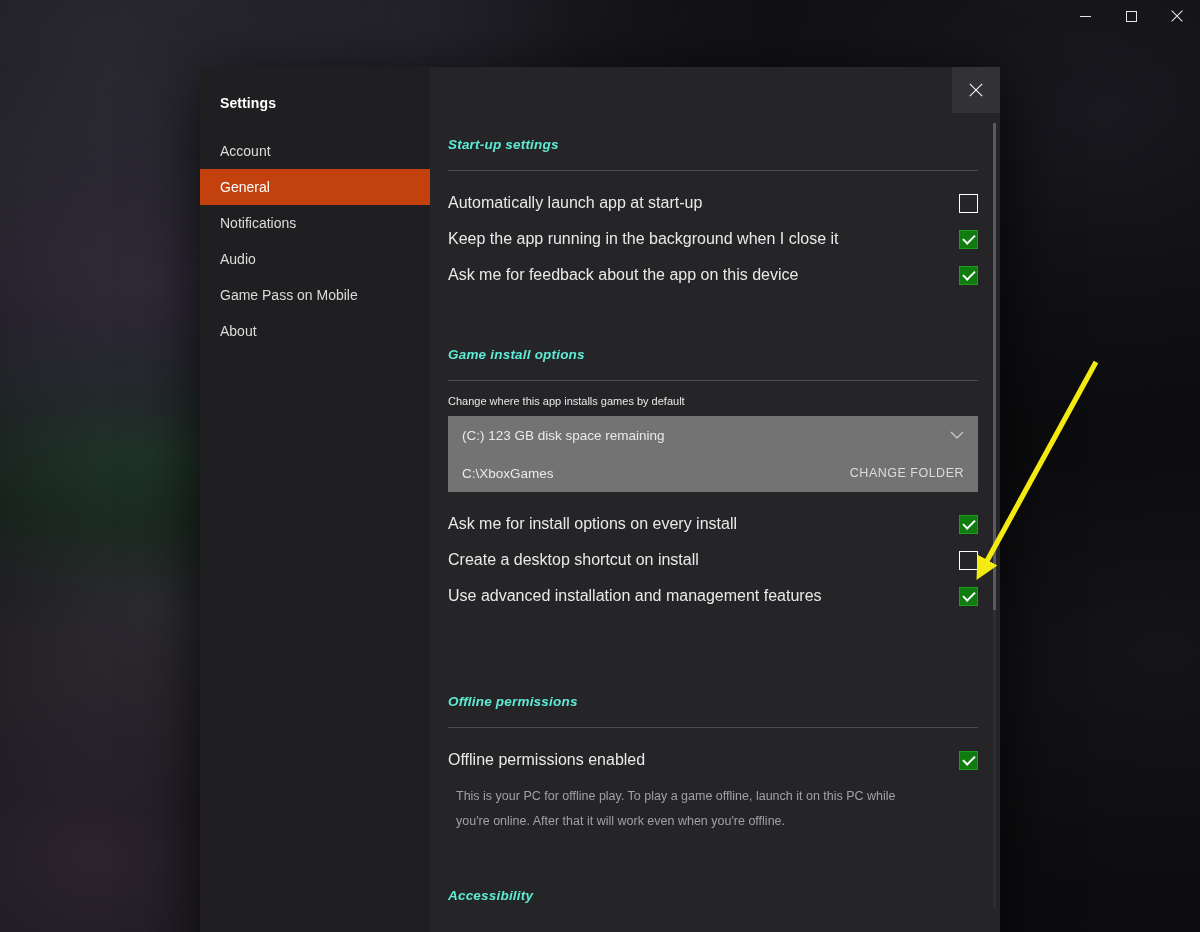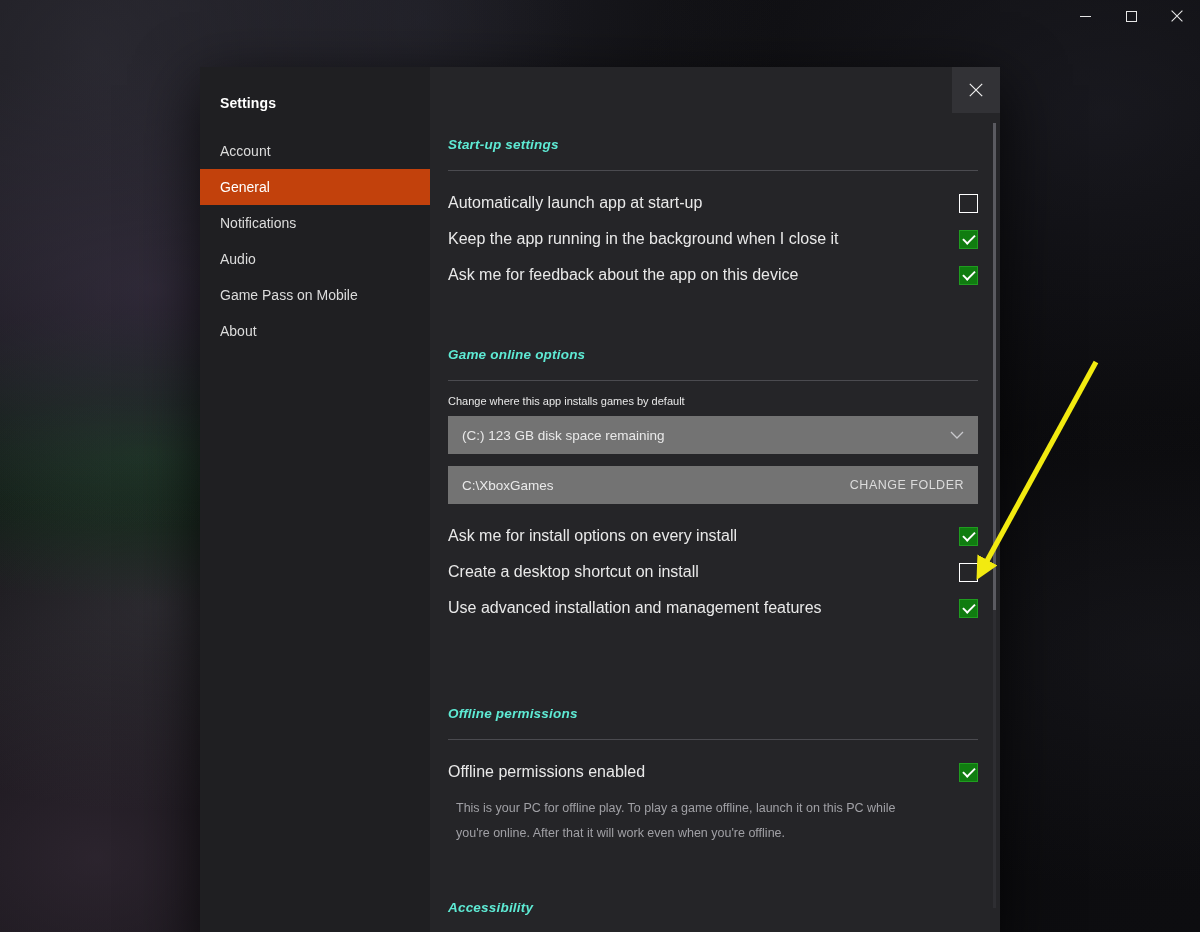--- a/index.html
+++ b/index.html
@@ -106,21 +106,21 @@
   }
 
   .field-label { font-size:11px; color:#e9e9e9; padding:14px 0 9px 0; }
 
   .dropdown, .pathbox {
     background:#737373; height:38px;
     display:flex; align-items:center; justify-content:space-between;
     padding:0 14px; cursor:default;
     font-size:13.5px; color:#e9e9e9;
   }
-  .pathbox { margin-top:12px; }
+  .pathbox { }
   .change-folder {
     font-size:12.5px; color:#dcdcdc; letter-spacing:.5px; cursor:default;
   }
 
   .help-text {
     font-size:12.5px; color:#a0a0a5; line-height:25px;
     padding:6px 30px 0 8px; max-width:510px;
   }
 
   .spacer-lg { height:46px; }
@@ -214,21 +214,21 @@
         <span class="cbox checked"></span>
       </div>
 
       <div class="row">
         <span class="row-label">Ask me for feedback about the app on this device</span>
         <span class="cbox checked"></span>
       </div>
 
       <div class="spacer-lg"></div>
 
-      <div class="section-head">Game online options</div>
+      <div class="section-head">Game install options</div>
       <div class="rule"></div>
 
       <div class="field-label">Change where this app installs games by default</div>
 
       <div class="dropdown">
         <span>(C:) 123 GB disk space remaining</span>
         <svg width="14" height="9" viewBox="0 0 14 9">
           <path d="M1 1 L7 7 L13 1" fill="none" stroke="#c8c8cc" stroke-width="1.3"></path>
         </svg>
       </div>

